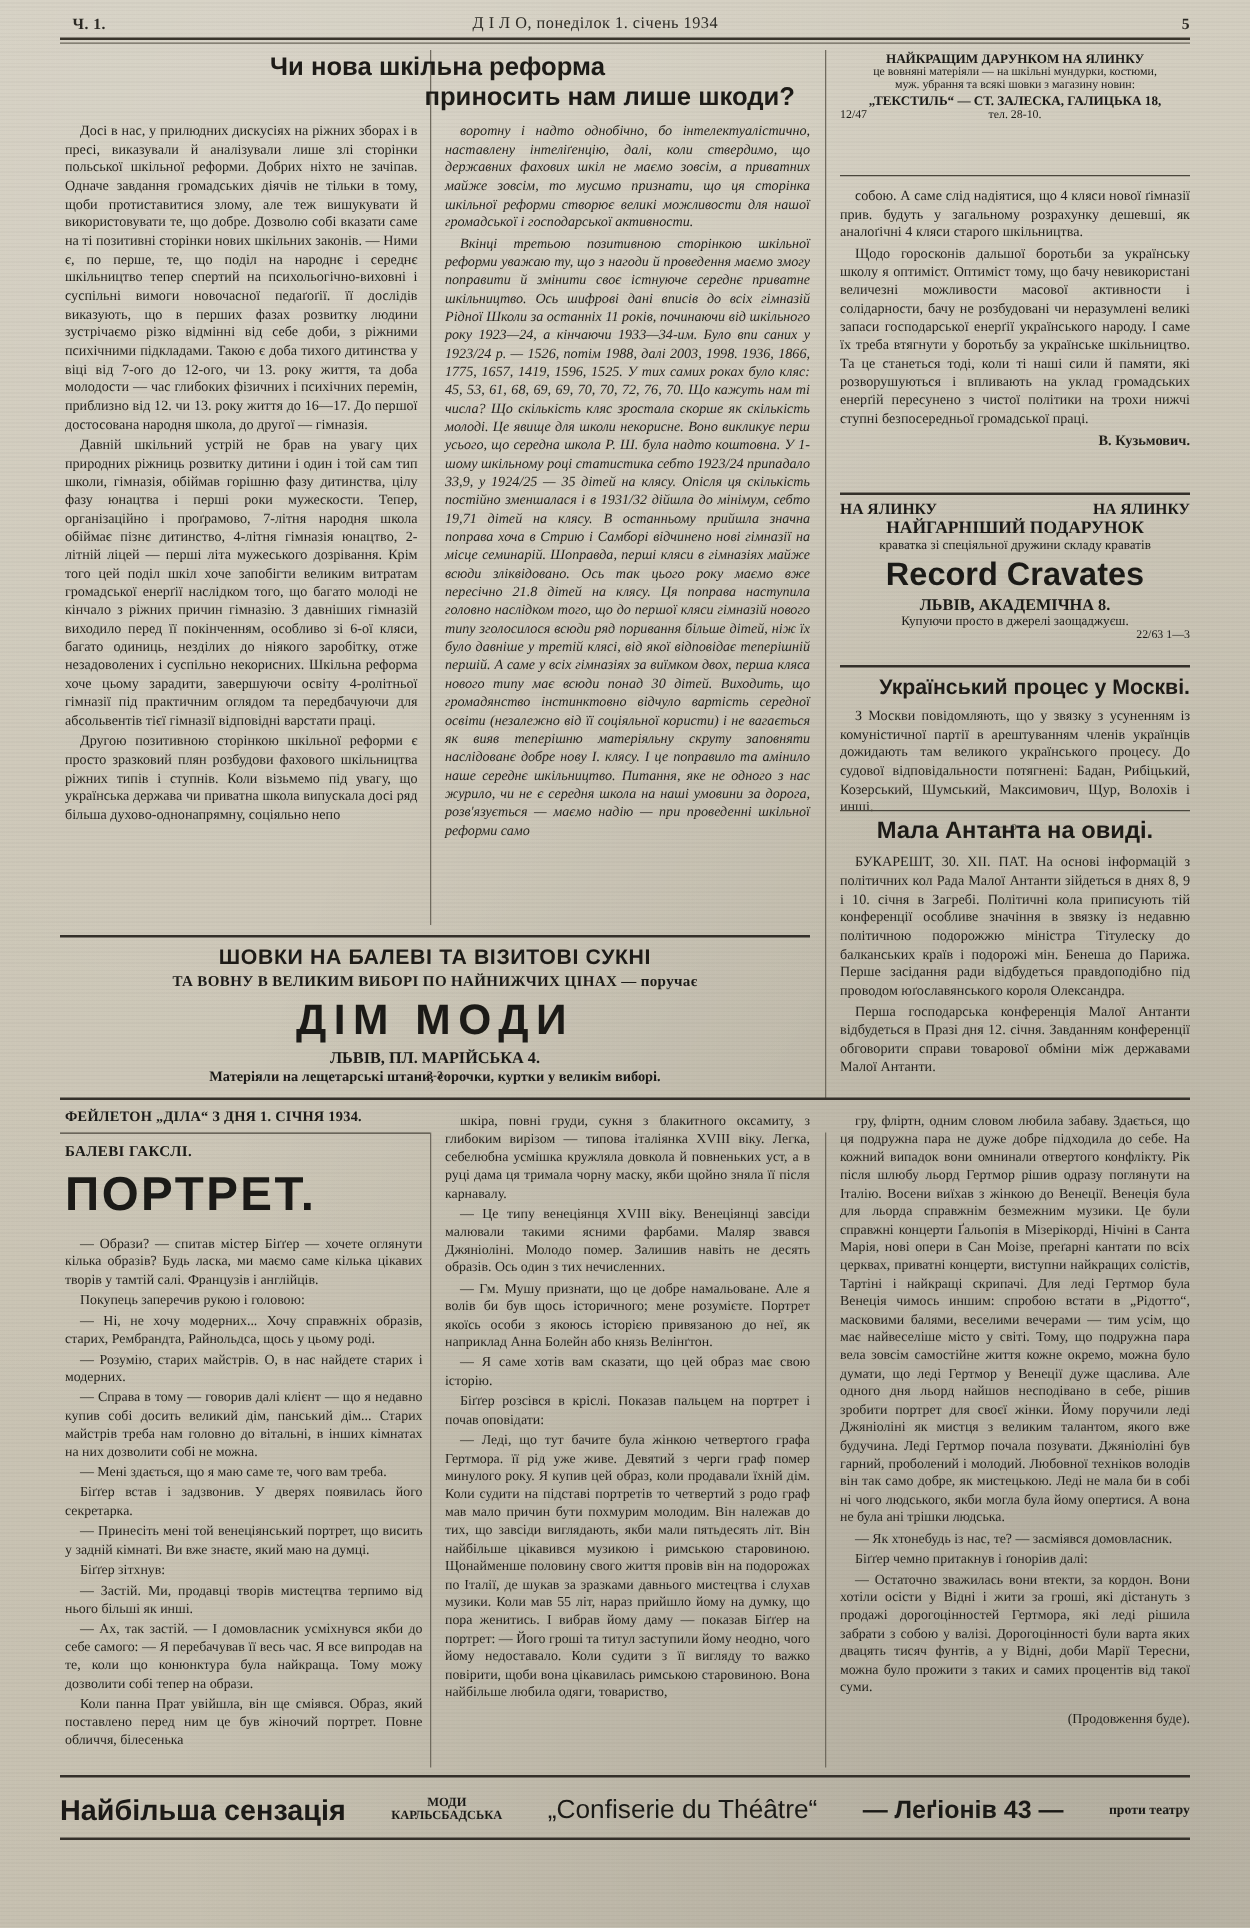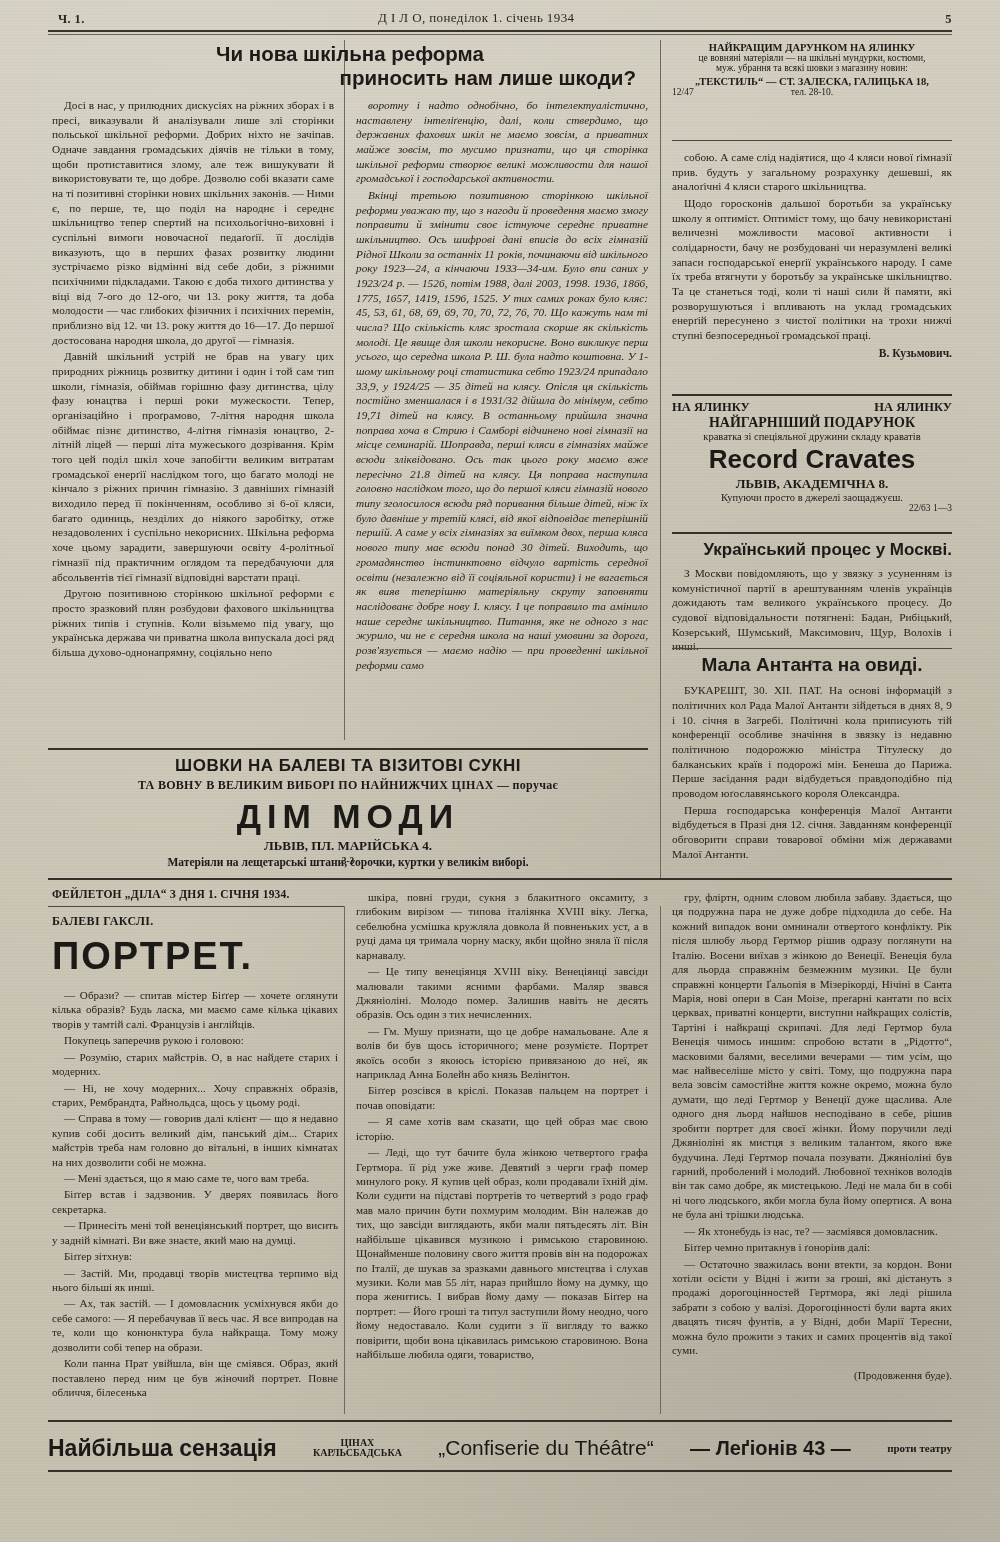--- a/index.html
+++ b/index.html
@@ -162,55 +162,55 @@
   <div class="hline" style="left:48px;top:906px;width:296px;"></div>
 
   <div class="col" style="left:52px;top:914px;width:286px;">
     <div style="font-size:12px;font-weight:bold;letter-spacing:.3px;">БАЛЕВІ ГАКСЛІ.</div>
     <div class="diml" style="font-size:38px;font-weight:bold;letter-spacing:2px;margin-top:6px;">ПОРТРЕТ.</div>
   </div>
 
   <div class="col body" style="left:52px;top:988px;width:286px;font-size:11.1px;">
     <p>— Образи? — спитав містер Біґґер — хочете оглянути кілька образів? Будь ласка, ми маємо саме кілька цікавих творів у тамтій салі. Французів і англійців.</p>
     <p>Покупець заперечив рукою і головою:</p>
+    <p>— Ні, не хочу модерних... Хочу справжніх образів, старих, Рембрандта, Райнольдса, щось у цьому роді.</p>
     <p>— Розумію, старих майстрів. О, в нас найдете старих і модерних.</p>
-    <p>— Ні, не хочу модерних... Хочу справжніх образів, старих, Рембрандта, Райнольдса, щось у цьому роді.</p>
     <p>— Справа в тому — говорив далі клієнт — що я недавно купив собі досить великий дім, панський дім... Старих майстрів треба нам головно до вітальні, в інших кімнатах на них дозволити собі не можна.</p>
     <p>— Мені здається, що я маю саме те, чого вам треба.</p>
     <p>Біґґер встав і задзвонив. У дверях появилась його секретарка.</p>
     <p>— Принесіть мені той венеціянський портрет, що висить у задній кімнаті. Ви вже знаєте, який маю на думці.</p>
     <p>Біґґер зітхнув:</p>
     <p>— Застій. Ми, продавці творів мистецтва терпимо від нього більші як инші.</p>
     <p>— Ах, так застій. — І домовласник усміхнувся якби до себе самого: — Я перебачував її весь час. Я все випродав на те, коли що конюнктура була найкраща. Тому можу дозволити собі тепер на образи.</p>
     <p>Коли панна Прат увійшла, він ще сміявся. Образ, який поставлено перед ним це був жіночий портрет. Повне обличчя, білесенька</p>
   </div>
 
   <div class="col body" style="left:356px;top:890px;width:292px;font-size:11.1px;">
     <p>шкіра, повні груди, сукня з блакитного оксамиту, з глибоким вирізом — типова італіянка XVIII віку. Легка, себелюбна усмішка кружляла довкола й повненьких уст, а в руці дама ця тримала чорну маску, якби щойно зняла її після карнавалу.</p>
     <p>— Це типу венеціянця XVIII віку. Венеціянці завсіди малювали такими ясними фарбами. Маляр звався Джяніоліні. Молодо помер. Залишив навіть не десять образів. Ось один з тих нечисленних.</p>
     <p>— Гм. Мушу признати, що це добре намальоване. Але я волів би був щось історичного; мене розумієте. Портрет якоїсь особи з якоюсь історією привязаною до неї, як наприклад Анна Болейн або князь Велінґтон.</p>
+    <p>— Я саме хотів вам сказати, що цей образ має свою історію.</p>
     <p>Біґґер розсівся в кріслі. Показав пальцем на портрет і почав оповідати:</p>
-    <p>— Я саме хотів вам сказати, що цей образ має свою історію.</p>
     <p>— Леді, що тут бачите була жінкою четвертого графа Гертмора. її рід уже живе. Девятий з черги граф помер минулого року. Я купив цей образ, коли продавали їхній дім. Коли судити на підставі портретів то четвертий з родо граф мав мало причин бути похмурим молодим. Він належав до тих, що завсіди виглядають, якби мали пятьдесять літ. Він найбільше цікавився музикою і римською старовиною. Щонайменше половину свого життя провів він на подорожах по Італії, де шукав за зразками давнього мистецтва і слухав музики. Коли мав 55 літ, нараз прийшло йому на думку, що пора женитись. І вибрав йому даму — показав Біґґер на портрет: — Його гроші та титул заступили йому неодно, чого йому недоставало. Коли судити з її вигляду то важко повірити, щоби вона цікавилась римською старовиною. Вона найбільше любила одяги, товариство,</p>
   </div>
 
   <div class="col body" style="left:672px;top:890px;width:280px;font-size:11.1px;">
     <p>гру, фліртн, одним словом любила забаву. Здається, що ця подружна пара не дуже добре підходила до себе. На кожний випадок вони омнинали отвертого конфлікту. Рік після шлюбу льорд Гертмор рішив одразу поглянути на Італію. Восени виїхав з жінкою до Венеції. Венеція була для льорда справжнім безмежним музики. Це були справжні концерти Ґальопія в Мізерікорді, Нічіні в Санта Марія, нові опери в Сан Моізе, преґарні кантати по всіх церквах, приватні концерти, виступни найкращих солістів, Тартіні і найкращі скрипачі. Для леді Гертмор була Венеція чимось иншим: спробою встати в „Рідотто“, масковими балями, веселими вечерами — тим усім, що має найвеселіше місто у світі. Тому, що подружна пара вела зовсім самостійне життя кожне окремо, можна було думати, що леді Гертмор у Венеції дуже щаслива. Але одного дня льорд найшов несподівано в себе, рішив зробити портрет для своєї жінки. Йому поручили леді Джяніоліні як мистця з великим талантом, якого вже будучина. Леді Гертмор почала позувати. Джяніоліні був гарний, проболений і молодий. Любовної техніков володів він так само добре, як мистецькою. Леді не мала би в собі ні чого людського, якби могла була йому опертися. А вона не була ані трішки людська.</p>
     <p>— Як хтонебудь із нас, те? — засміявся домовласник.</p>
     <p>Біґґер чемно притакнув і ґоноріив далі:</p>
     <p>— Остаточно зважилась вони втекти, за кордон. Вони хотіли осісти у Відні і жити за гроші, які дістануть з продажі дорогоцінностей Гертмора, які леді рішила забрати з собою у валізі. Дорогоцінності були варта яких двацять тисяч фунтів, а у Відні, доби Марії Тересни, можна було прожити з таких и самих процентів від такої суми.</p>
     <p class="nind" style="text-align:right;margin-top:10px;">(Продовження буде).</p>
   </div>
 
   <div class="hline thick" style="left:48px;top:1420px;width:904px;"></div>
   <div class="col" style="left:48px;top:1428px;width:904px;height:40px;">
     <div style="display:flex;align-items:center;justify-content:space-between;height:40px;">
       <span class="diml" style="font-size:23px;font-weight:bold;">Найбільша сензація</span>
       <span style="text-align:center;line-height:1.0;">
-        <span style="display:block;font-size:10px;font-weight:bold;">ЦІНАХ</span>
+        <span style="display:block;font-size:10px;font-weight:bold;">МОДИ</span>
         <span style="display:block;font-size:10px;font-weight:bold;">КАРЛЬСБАДСЬКА</span>
       </span>
       <span class="diml" style="font-size:21px;">„Confiserie du Théâtre“</span>
       <span class="diml" style="font-size:20px;font-weight:bold;">— Леґіонів 43 —</span>
       <span style="font-size:11px;font-weight:bold;">проти театру</span>
     </div>
   </div>
   <div class="hline thick" style="left:48px;top:1470px;width:904px;"></div>
 </div>
 

